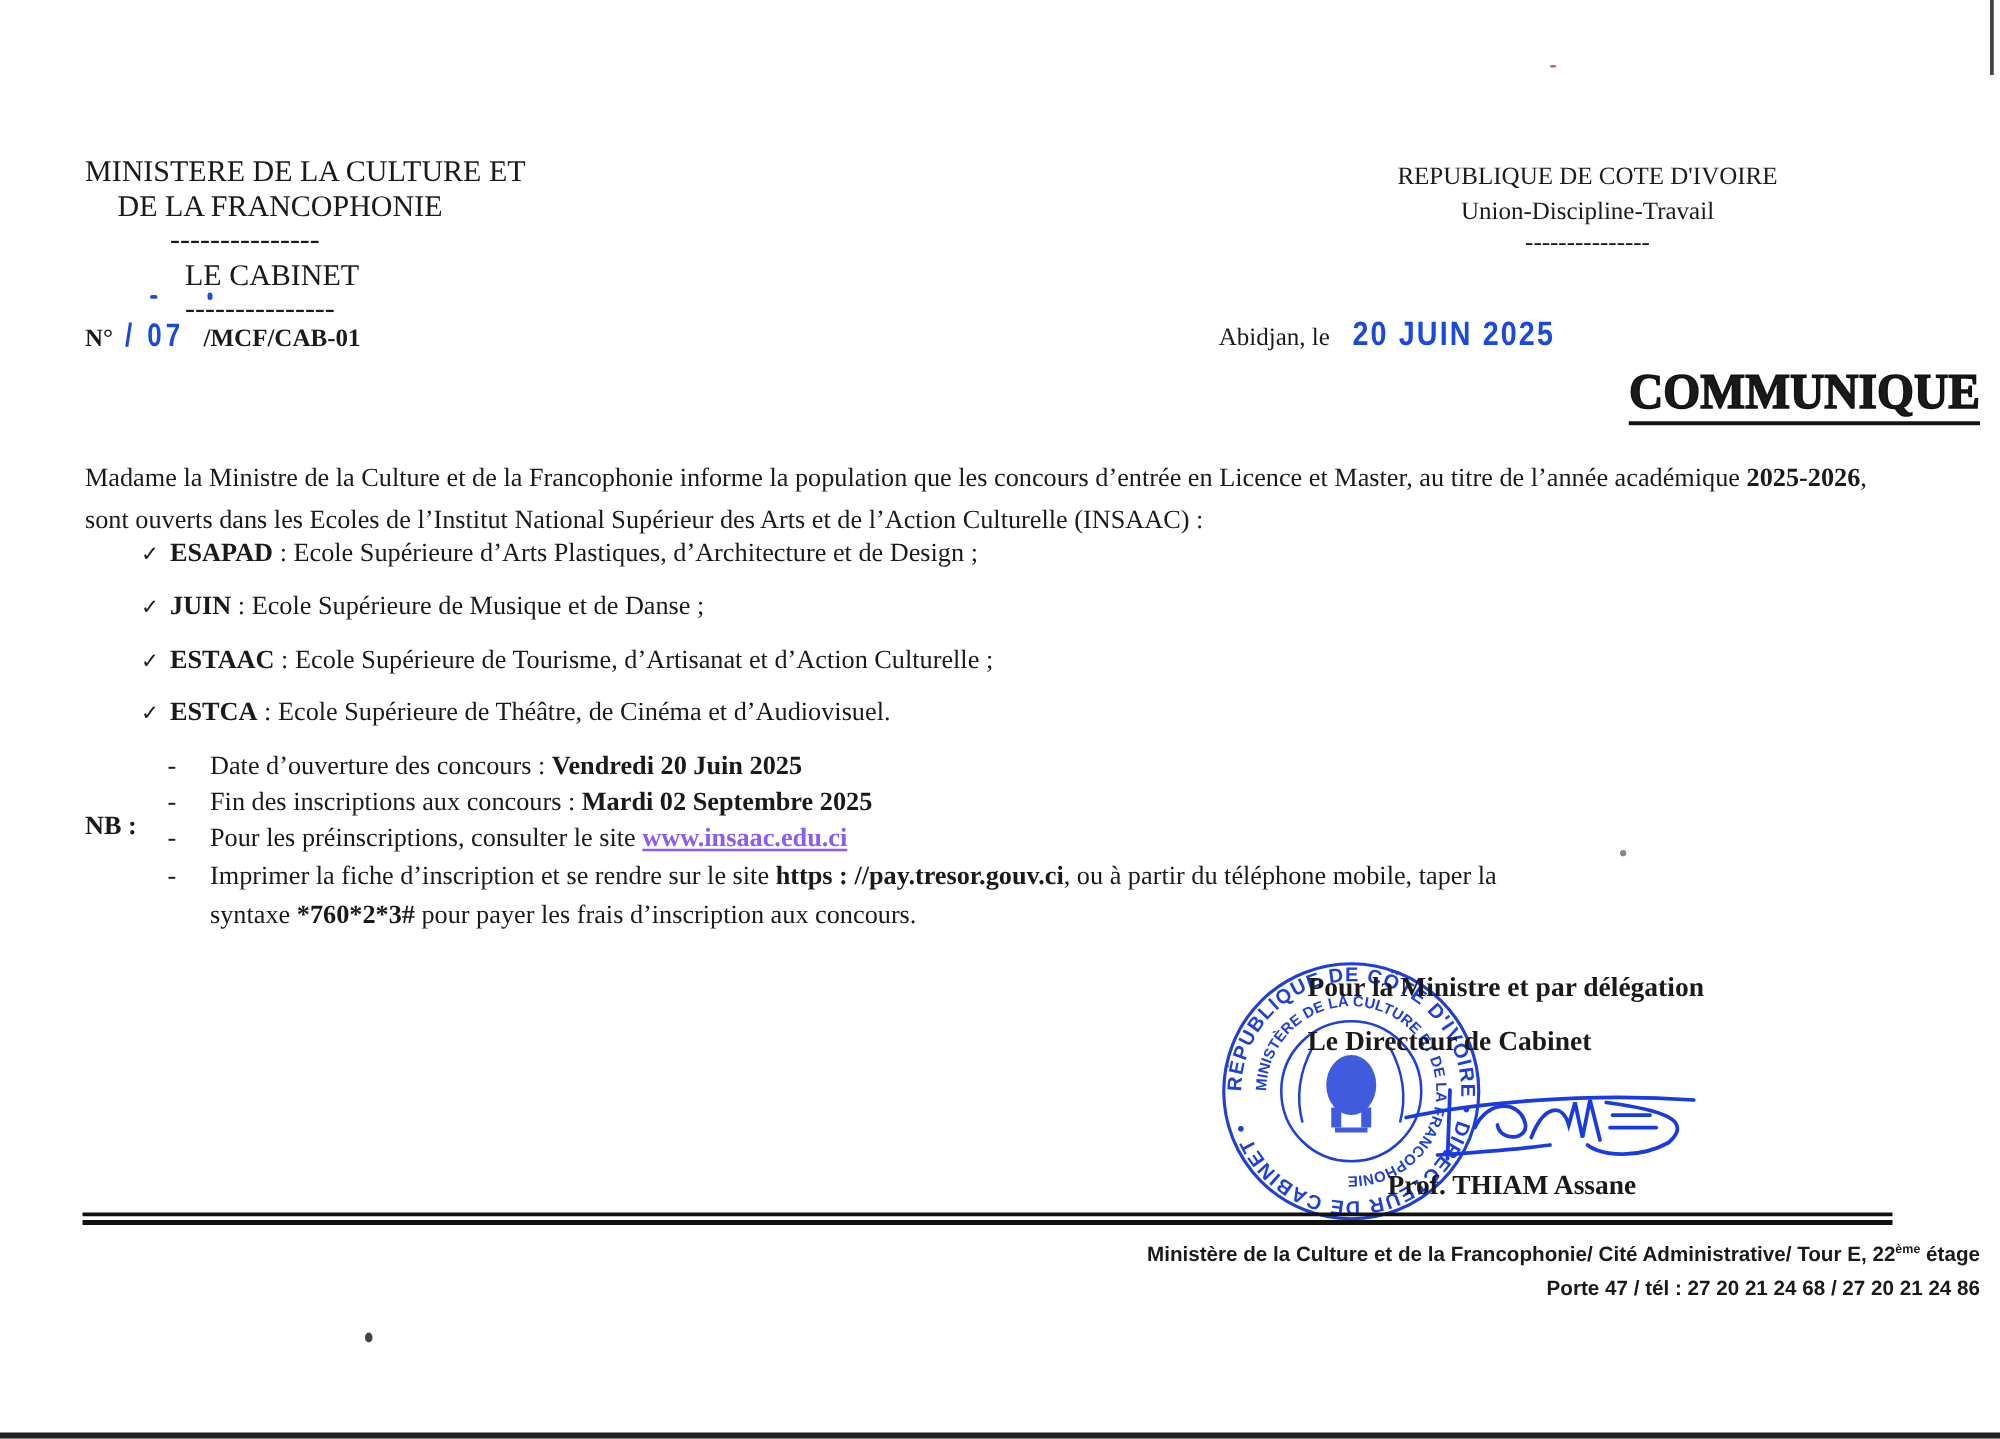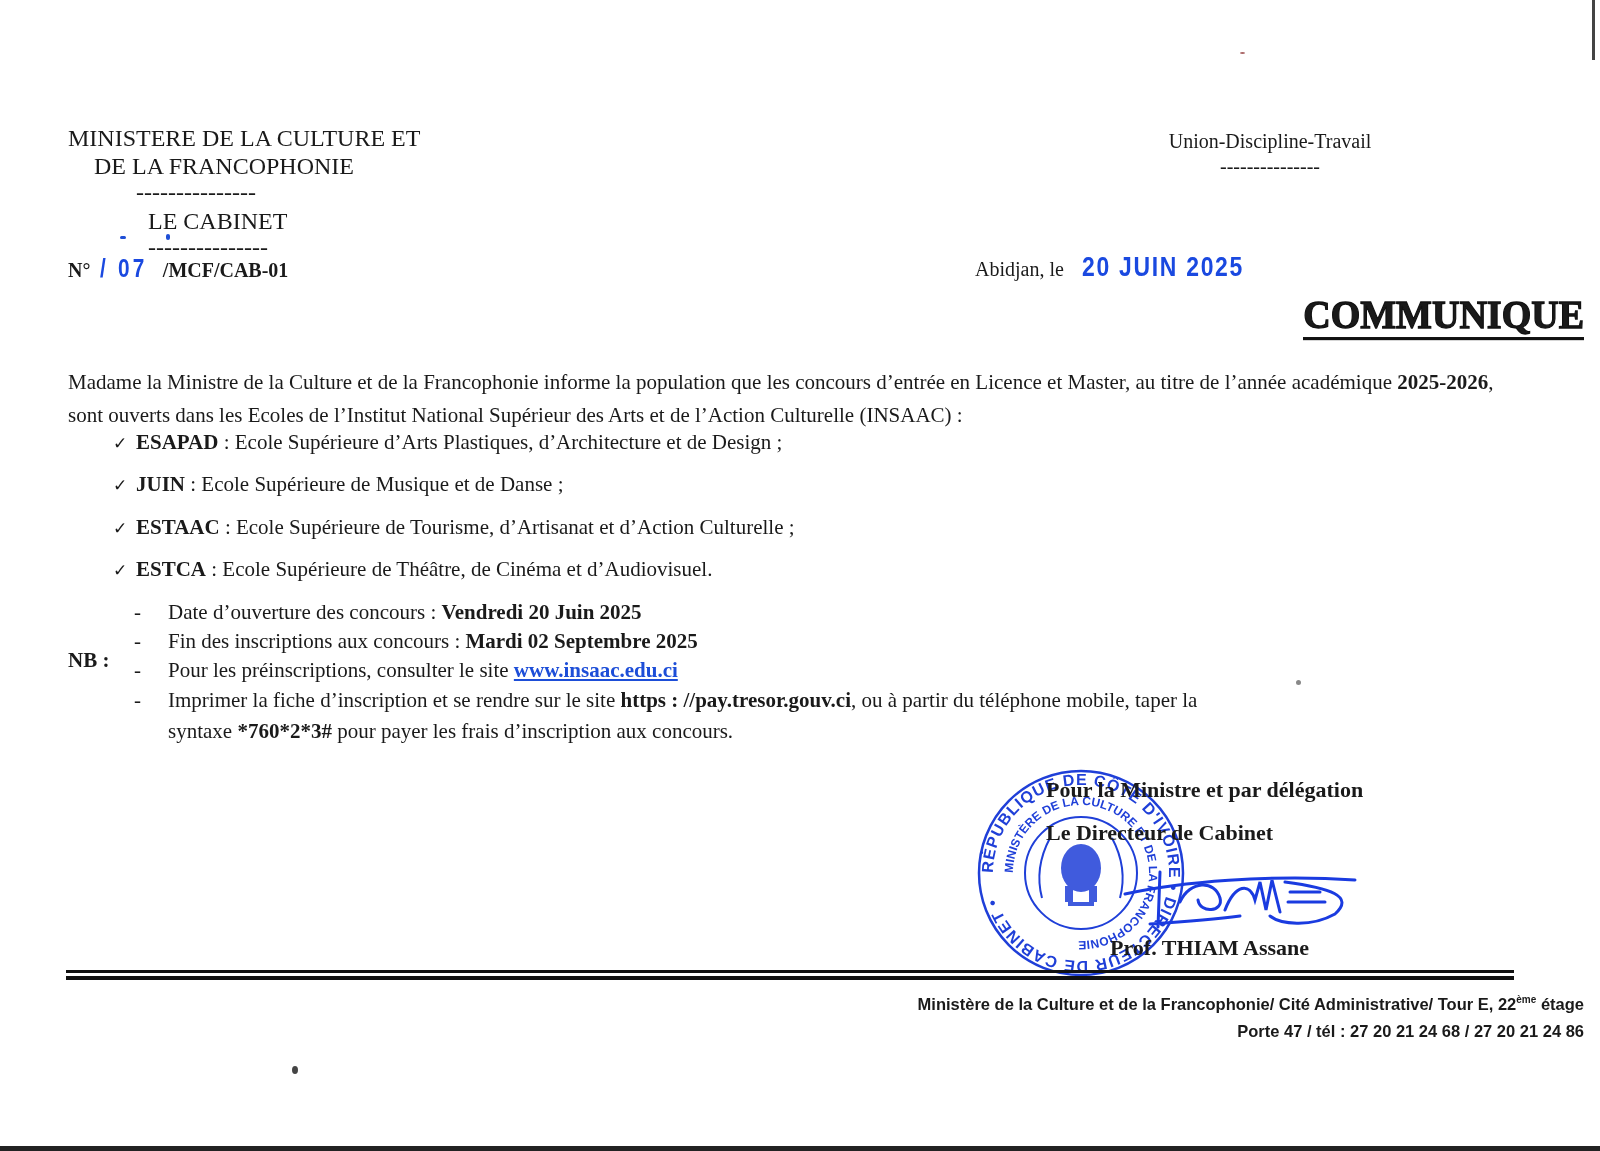--- a/index.html
+++ b/index.html
@@ -40,21 +40,21 @@
   .school { position:absolute; left:104px; font-size:21px; white-space:nowrap;text-align:center; }
   .school .check { display:inline-block; width:32px; font-family:"DejaVu Sans", sans-serif; font-size:17px; }
   .school b { font-weight:bold; }
 
   #nb { left:68px; top:600px; width:1440px; font-size:21px; }
   .nb-row { position:absolute; left:0; white-space:nowrap; }
   .nb-label { position:absolute; left:0; font-weight:bold; }
   .nb-dash { position:absolute; left:66px; }
   .nb-text { position:absolute; left:100px; }
   .nb-text b { font-weight:bold; }
-  .link { color:#1d4ed8; text-decoration:underline; font-weight:bold; }
+  .link { color:#8b5cf6; text-decoration:underline; font-weight:bold; }
 
   
   #stamp { left:972px; top:768px; width:218px; height:210px; }
   #sig-block { left:1046px; top:777px; font-size:22px; font-weight:bold; white-space:nowrap; }
   #sig-block .r1 { position:absolute; left:0; top:0; }
   #sig-block .r2 { position:absolute; left:0; top:43px; }
   #sig-block .r3 { position:absolute; left:64px; top:158px; }
   #signature { left:1120px; top:852px; width:240px; height:80px; }
 
   
@@ -81,20 +81,21 @@
     <span class="ink-dot" style="left:52px;top:-2px;width:6px;height:3px;"></span>
   </div>
 </div>
 
 <div id="ref" class="abs">
   <span>N°</span><span class="stamp-num">/ 07</span>
   <span>/MCF/CAB-01</span>
 </div>
 
 <div id="hdr-right" class="abs">
+  <div>REPUBLIQUE DE COTE D'IVOIRE</div>
   <div>Union-Discipline-Travail</div>
   <div style="line-height:22px;">---------------</div>
 </div>
 
 <div id="date-line" class="abs">
   <span>Abidjan, le</span><span class="stamp-date">20 JUIN 2025</span>
 </div>
 
 <div id="title" class="abs">
   <span>COMMUNIQUE</span>

